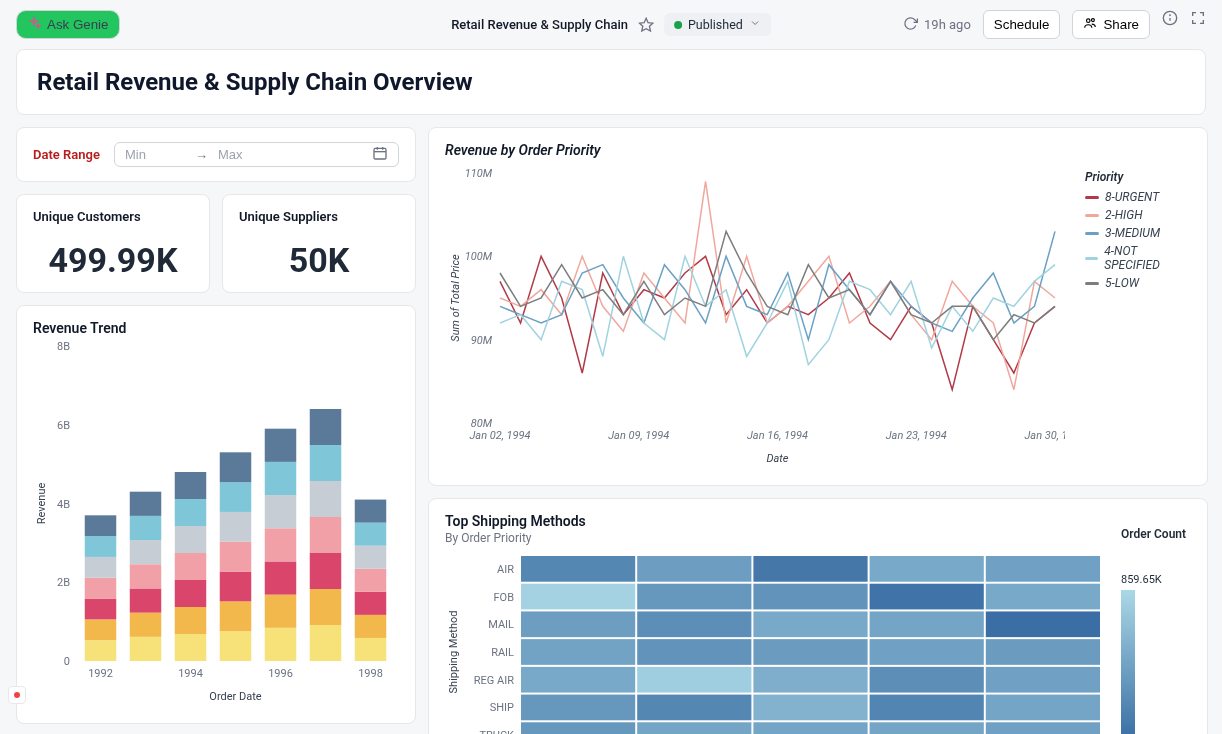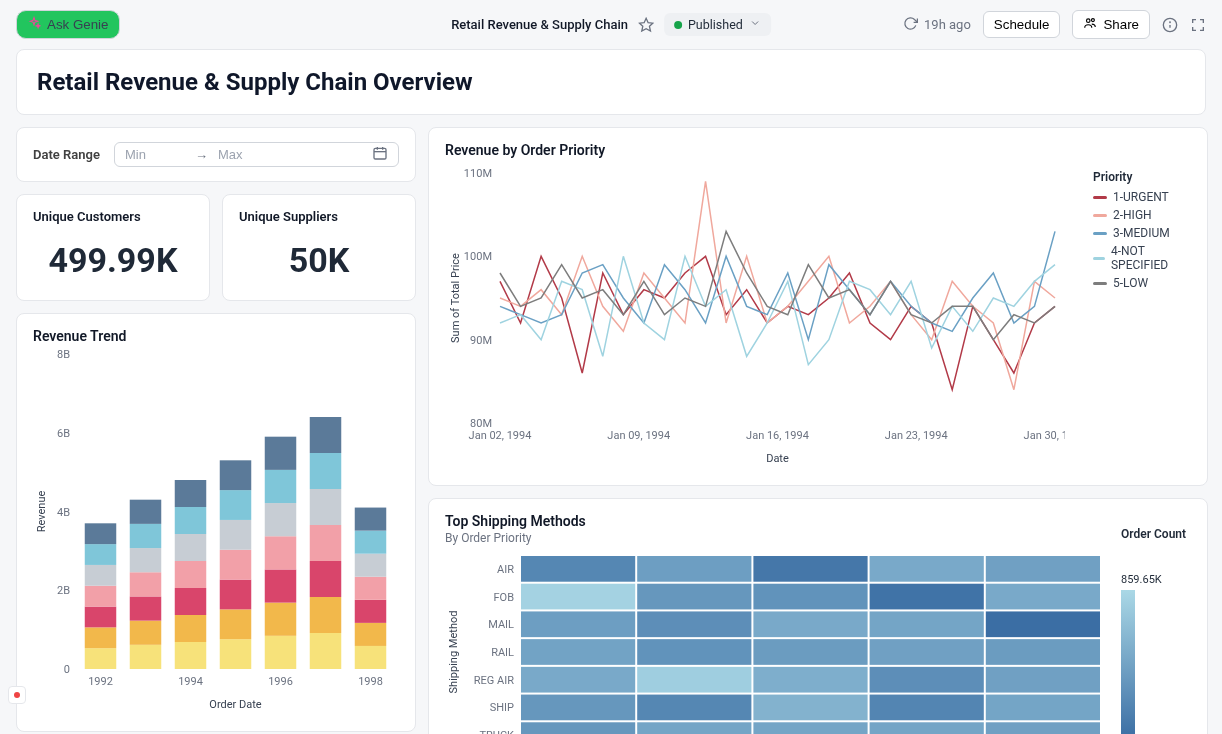--- a/index.html
+++ b/index.html
@@ -6,39 +6,39 @@
 body { font-family: -apple-system, BlinkMacSystemFont, "Segoe UI", Roboto, sans-serif; background: #f6f7f9; color: #1f2937; font-size: 13px; width: 1222px; height: 734px; overflow: hidden; }
 .topbar { display: flex; align-items: center; padding: 10px 16px; gap: 10px; }
 .ask-genie { display: inline-flex; align-items: center; gap: 6px; border: 1px solid #d1d5db; border-radius: 10px; padding: 5px 10px; background: #22c55e; color: #374151; cursor: pointer; }
 .ask-genie svg { width: 14px; height: 14px; }
 .spacer { flex: 1; }
 .title-area { display: flex; align-items: center; gap: 10px; position: absolute; left: 50%; transform: translateX(-50%); }
 .title-text { font-weight: 500; color: #111827; }
 .star-btn { color: #6b7280; cursor: pointer; display: flex; }
 .status-chip { display: inline-flex; align-items: center; gap: 6px; background: #eef0f3; border-radius: 6px; padding: 4px 10px; font-size: 12.5px; cursor: pointer; }
 .status-dot { width: 8px; height: 8px; border-radius: 50%; background: #16a34a; }
-.right-controls { display: flex; align-items: center; gap: 12px; color: #6b7280; }
+.right-controls { display: flex; gap: 12px; color: #6b7280; }
 .refresh { display: inline-flex; align-items: center; gap: 6px; cursor: pointer; }
 .btn { border: 1px solid #d1d5db; border-radius: 6px; padding: 5px 10px; background: #fff; cursor: pointer; display: inline-flex; align-items: center; gap: 6px; }
 .icon-btn { cursor: pointer; display: flex; color: #6b7280; }
 .main { padding: 0 16px 16px 16px; }
 .card { background: #fff; border: 1px solid #e5e7eb; border-radius: 8px; }
 .overview-card { padding: 18px 20px; margin-bottom: 12px; }
 .overview-title { font-size: 24px; font-weight: 700; color: #0f172a; }
 .grid { display: grid; grid-template-columns: 400px 1fr; gap: 12px; }
 .left-col { display: flex; flex-direction: column; gap: 12px; }
 .date-card { padding: 14px 16px; display: flex; align-items: center; gap: 14px; }
-.date-label { font-weight: 600; color: #404040; }
+.date-label { font-weight: 600; color: #b91c1c; }
 .date-input { flex: 1; border: 1px solid #d1d5db; border-radius: 6px; padding: 2px 10px; display: flex; align-items: center; gap: 10px; color: #9ca3af; }
 .date-input input { border: none; outline: none; width: 60px; font-size: 13px; color: #374151; }
 .date-input input::placeholder { color: #9ca3af; }
 .arrow-right { color: #6b7280; }
 .cal-icon { margin-left: auto; color: #6b7280; }
 .kpi-row { display: grid; grid-template-columns: 1fr 1fr; gap: 12px; }
-.kpi-card { padding: 14px 16px 20px 16px; text-align: center; }
+.kpi-card { padding: 14px 16px 12px 16px; text-align: center; }
 .kpi-label { font-weight: 600; color: #111827; font-size: 13px; text-align: left; margin-bottom: 16px; }
 .kpi-value { font-size: 34px; font-weight: 700; }
 .chart-card { padding: 14px 16px; }
 .chart-title { font-weight: 600; color: #111827; font-size: 14px; }
 .chart-subtitle { font-size: 12px; color: #6b7280; margin-top: 2px; margin-bottom: 8px; }
 .right-col { display: flex; flex-direction: column; gap: 12px; }
 .legend { font-size: 12px; }
 .legend-title { font-weight: 600; margin-bottom: 6px; }
 .legend-row { display: flex; align-items: center; gap: 6px; margin-bottom: 4px; color: #374151; }
 .legend-swatch { width: 14px; height: 3px; border-radius: 2px; }
@@ -214,21 +214,21 @@
             <rect x="321.75" y="163.5625" width="31.499999999999996" height="23.0625" fill="#5b7a99"></rect>
             <text x="337.5" y="341" text-anchor="middle">1998</text>
             <text x="202.5" y="364" text-anchor="middle" class="axis-label">Order Date</text>
             <text x="0" y="0" text-anchor="middle" class="axis-label" transform="translate(12 167.5) rotate(-90)">Revenue</text>
           </svg>
         
       </div>
     </div>
 
     <div class="right-col">
-      <div class="card chart-card" style="display:flex; gap:28px;">
+      <div class="card chart-card" style="display:flex; gap:20px;font-style:italic;">
         <div style="flex:1;">
           <div class="chart-title">Revenue by Order Priority</div>
           <svg id="priority-svg" width="620" height="310">
               <text x="47" y="269" text-anchor="end">80M</text>
               <text x="47" y="185.66666666666669" text-anchor="end">90M</text>
               <text x="47" y="102.33333333333334" text-anchor="end">100M</text>
               <text x="47" y="19" text-anchor="end">110M</text>
               <path d="M55 123.33333333333334 L75.55555555555556 165 L96.11111111111111 98.33333333333334 L116.66666666666666 140 L137.22222222222223 215 L157.77777777777777 115 L178.33333333333331 156.66666666666666 L198.88888888888889 131.66666666666666 L219.44444444444443 140 L240 115 L260.55555555555554 98.33333333333334 L281.1111111111111 156.66666666666666 L301.66666666666663 131.66666666666666 L322.22222222222223 165 L342.77777777777777 148.33333333333331 L363.33333333333337 156.66666666666666 L383.88888888888886 140 L404.44444444444446 115 L425 165 L445.55555555555554 181.66666666666669 L466.1111111111111 148.33333333333331 L486.6666666666667 165 L507.2222222222222 231.66666666666666 L527.7777777777778 148.33333333333331 L548.3333333333333 181.66666666666669 L568.8888888888889 215 L589.4444444444445 165 L610 148.33333333333331 " fill="none" stroke="#b23a48" stroke-width="1.5"></path>
               <path d="M55 140 L75.55555555555556 148.33333333333331 L96.11111111111111 131.66666666666666 L116.66666666666666 156.66666666666666 L137.22222222222223 98.33333333333334 L157.77777777777777 148.33333333333331 L178.33333333333331 173.33333333333334 L198.88888888888889 115 L219.44444444444443 140 L240 165 L260.55555555555554 23.333333333333343 L281.1111111111111 165 L301.66666666666663 98.33333333333334 L322.22222222222223 165 L342.77777777777777 148.33333333333331 L363.33333333333337 123.33333333333334 L383.88888888888886 98.33333333333334 L404.44444444444446 165 L425 148.33333333333331 L445.55555555555554 123.33333333333334 L466.1111111111111 156.66666666666666 L486.6666666666667 181.66666666666669 L507.2222222222222 123.33333333333334 L527.7777777777778 148.33333333333331 L548.3333333333333 165 L568.8888888888889 231.66666666666666 L589.4444444444445 123.33333333333334 L610 140 " fill="none" stroke="#f0a89d" stroke-width="1.5"></path>
               <path d="M55 148.33333333333331 L75.55555555555556 156.66666666666666 L96.11111111111111 165 L116.66666666666666 156.66666666666666 L137.22222222222223 115 L157.77777777777777 106.66666666666669 L178.33333333333331 140 L198.88888888888889 165 L219.44444444444443 106.66666666666669 L240 131.66666666666666 L260.55555555555554 165 L281.1111111111111 98.33333333333334 L301.66666666666663 148.33333333333331 L322.22222222222223 156.66666666666666 L342.77777777777777 115 L363.33333333333337 181.66666666666669 L383.88888888888886 106.66666666666669 L404.44444444444446 131.66666666666666 L425 156.66666666666666 L445.55555555555554 123.33333333333334 L466.1111111111111 148.33333333333331 L486.6666666666667 165 L507.2222222222222 173.33333333333334 L527.7777777777778 140 L548.3333333333333 115 L568.8888888888889 165 L589.4444444444445 148.33333333333331 L610 73.33333333333331 " fill="none" stroke="#6aa0c4" stroke-width="1.5"></path>
@@ -241,21 +241,21 @@
               <text x="610" y="281" text-anchor="middle">Jan 30, 1994</text>
               <text x="332.5" y="304" text-anchor="middle" class="axis-label">Date</text>
               <text x="0" y="0" text-anchor="middle" class="axis-label" transform="translate(14 140) rotate(-90)">Sum of Total Price</text>
             </svg>
         </div>
         <div class="legend" style="padding-top:28px;">
           <div class="legend-title">Priority</div>
           <div id="priority-legend-items">
               <div class="legend-row">
                 <span class="legend-swatch" style="background: rgb(178, 58, 72);"></span>
-                <span>1-URGENT</span>
+                <span>8-URGENT</span>
               </div>
               <div class="legend-row">
                 <span class="legend-swatch" style="background: rgb(240, 168, 157);"></span>
                 <span>2-HIGH</span>
               </div>
               <div class="legend-row">
                 <span class="legend-swatch" style="background: rgb(106, 160, 196);"></span>
                 <span>3-MEDIUM</span>
               </div>
               <div class="legend-row">

